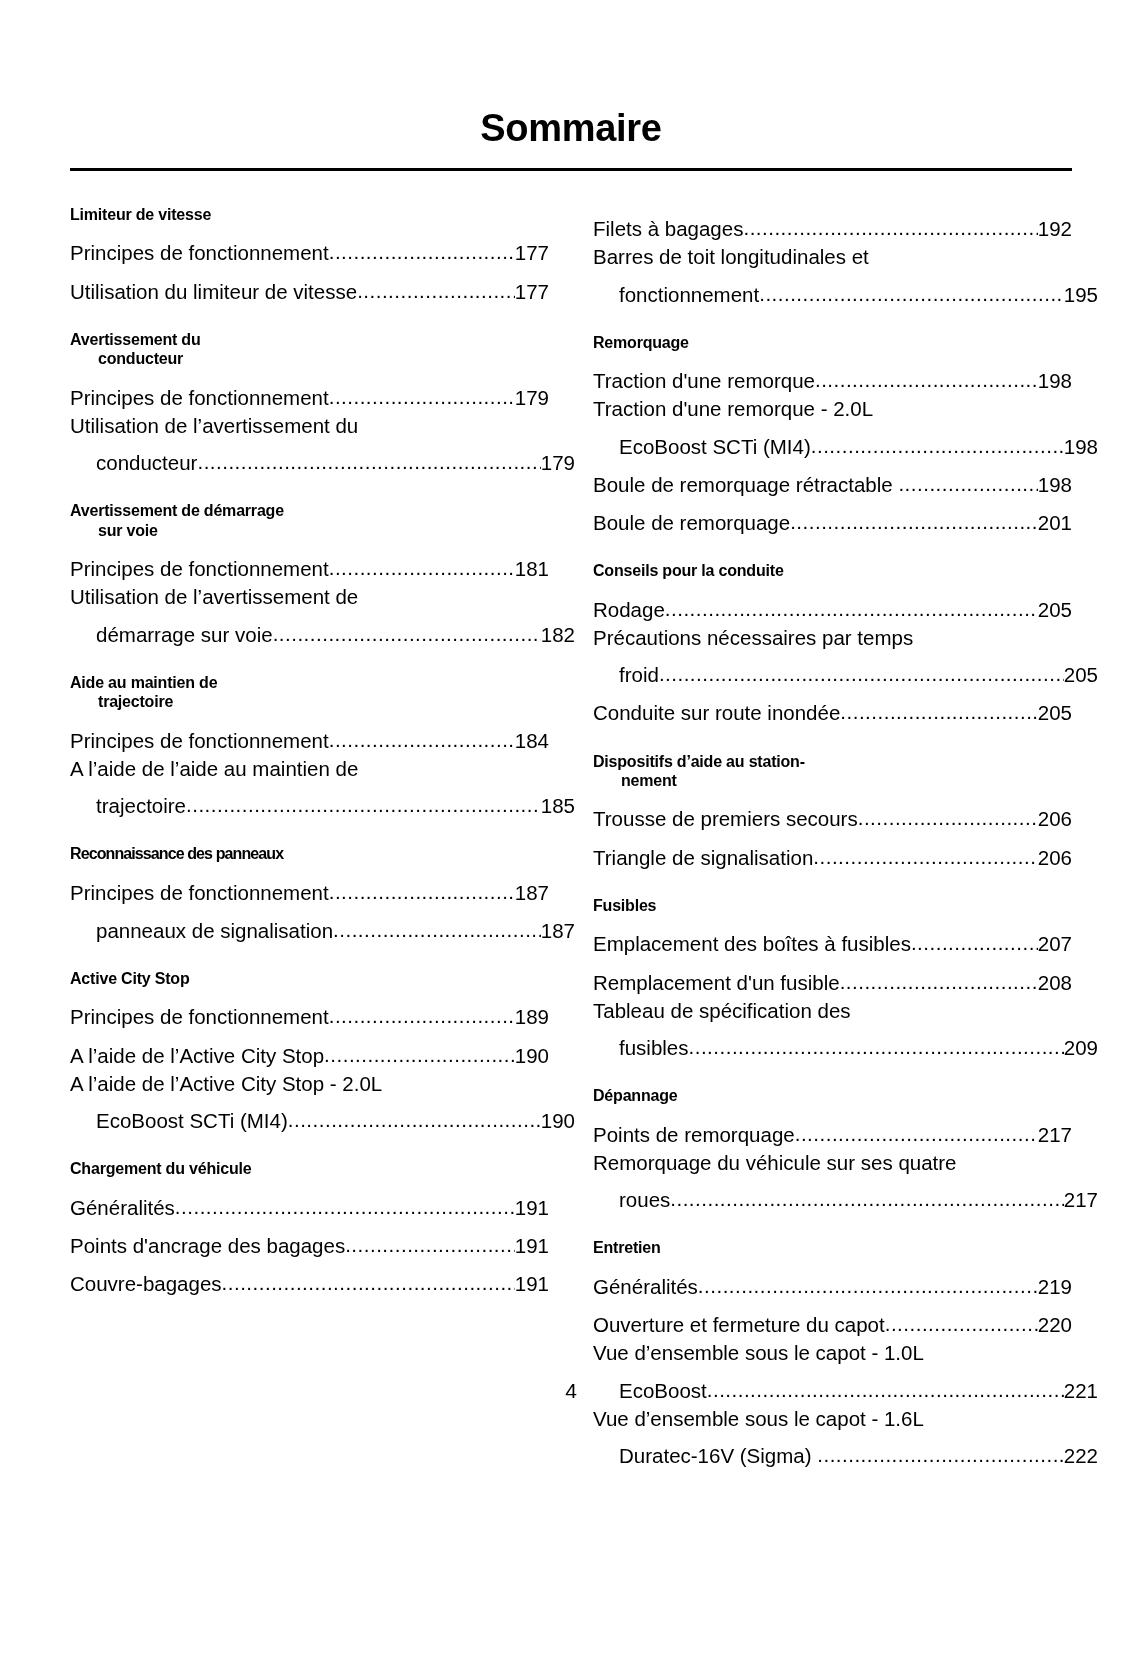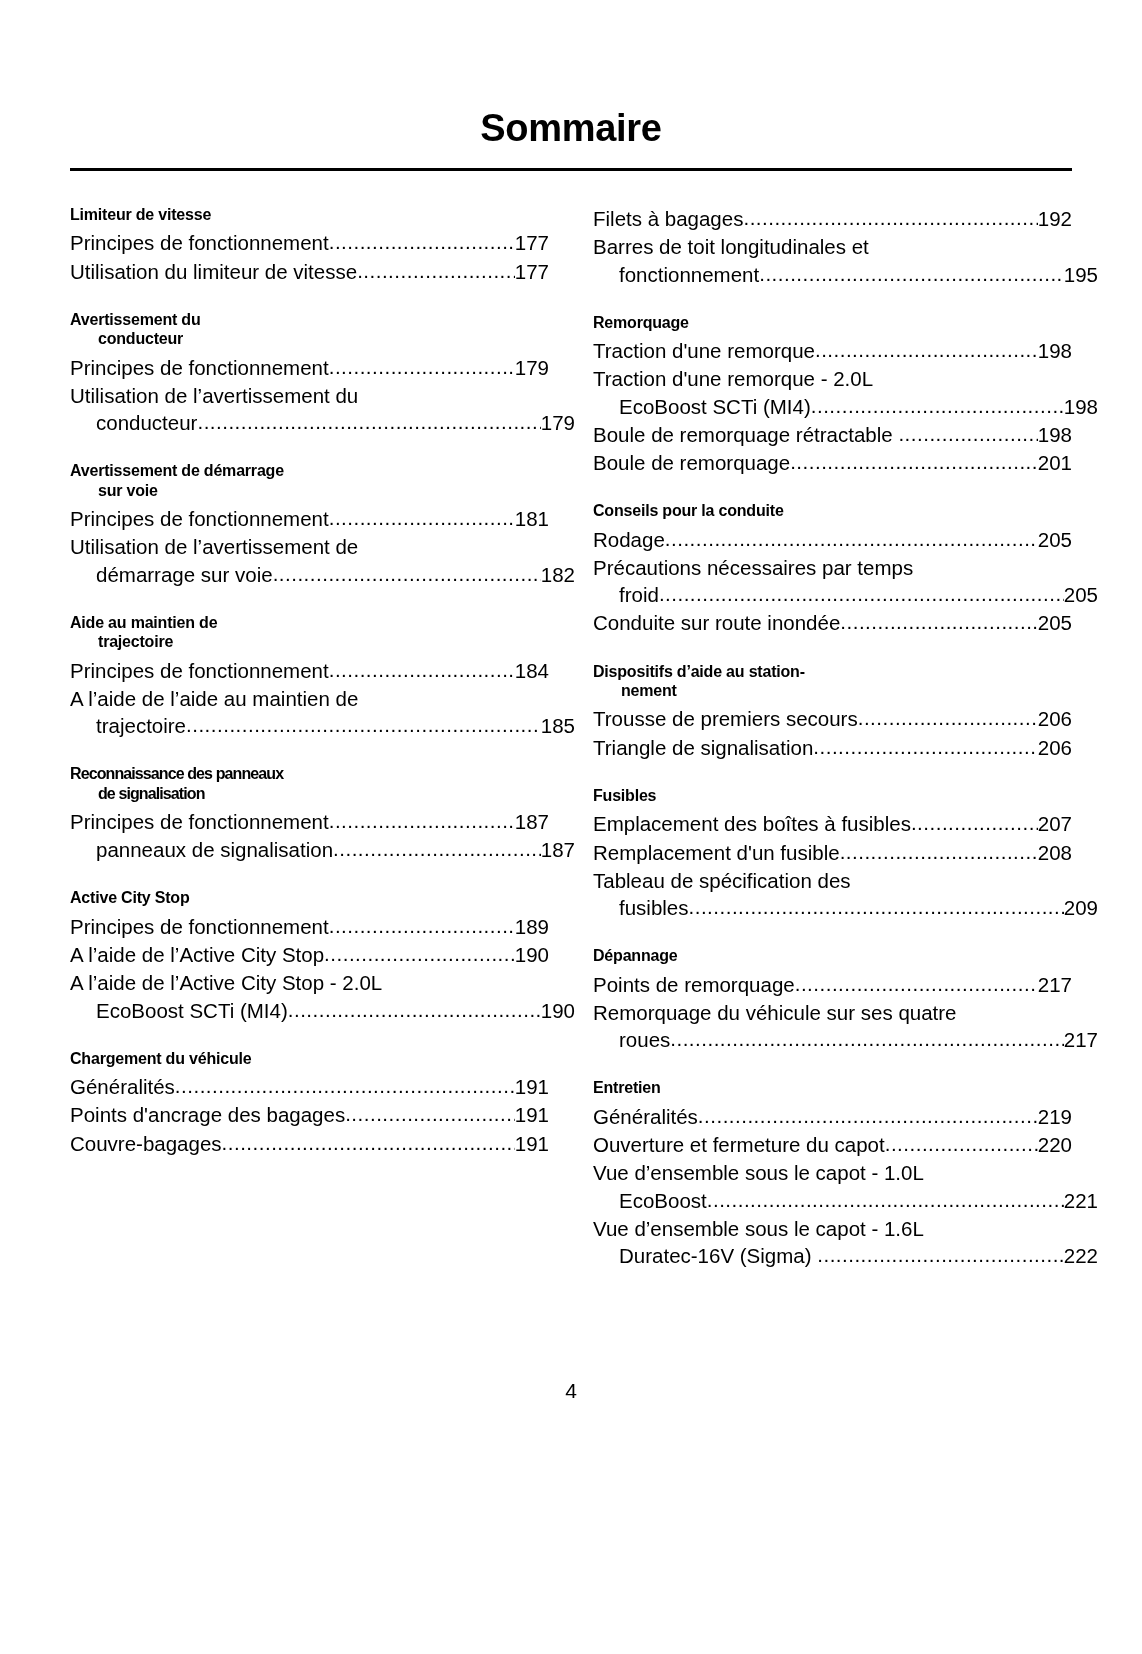--- a/index.html
+++ b/index.html
@@ -121,20 +121,21 @@
     position: relative;
     top: -1px;
   }
   .entry-dots::before {
     content: "..............................................................................................................";
   }
   .entry-page {
     flex: 0 0 auto;
     white-space: pre;
     text-align: right;
+    margin-top: 10px;
   }
   .entry-line.nodots .entry-text {
     flex: 1 1 auto;
   }
 
   
   .page-footer {
     position: absolute;
     left: 0;
     top: 1378px;
@@ -227,21 +228,21 @@
               <span class="entry-text">A l’aide de l’aide au maintien de</span>
             </div>
             <div class="entry-line indent">
               <span class="entry-text">trajectoire</span>
               <span class="entry-dots"></span>
               <span class="entry-page">185</span>
             </div>
           </div>
         </section>
         <section class="section-block">
-          <h2 class="section-heading tight"><span>Reconnaissance des panneaux</span><span class="cont">de signalisation</span></h2>
+          <h2 class="section-heading tight"><span>Reconnaissance des panneaux</span></h2>
           <div class="entry">
             <div class="entry-line">
               <span class="entry-text">Principes de fonctionnement</span>
               <span class="entry-dots"></span>
               <span class="entry-page">187</span>
             </div>
           </div>
           <div class="entry">
             <div class="entry-line indent">
               <span class="entry-text">panneaux de signalisation</span>

